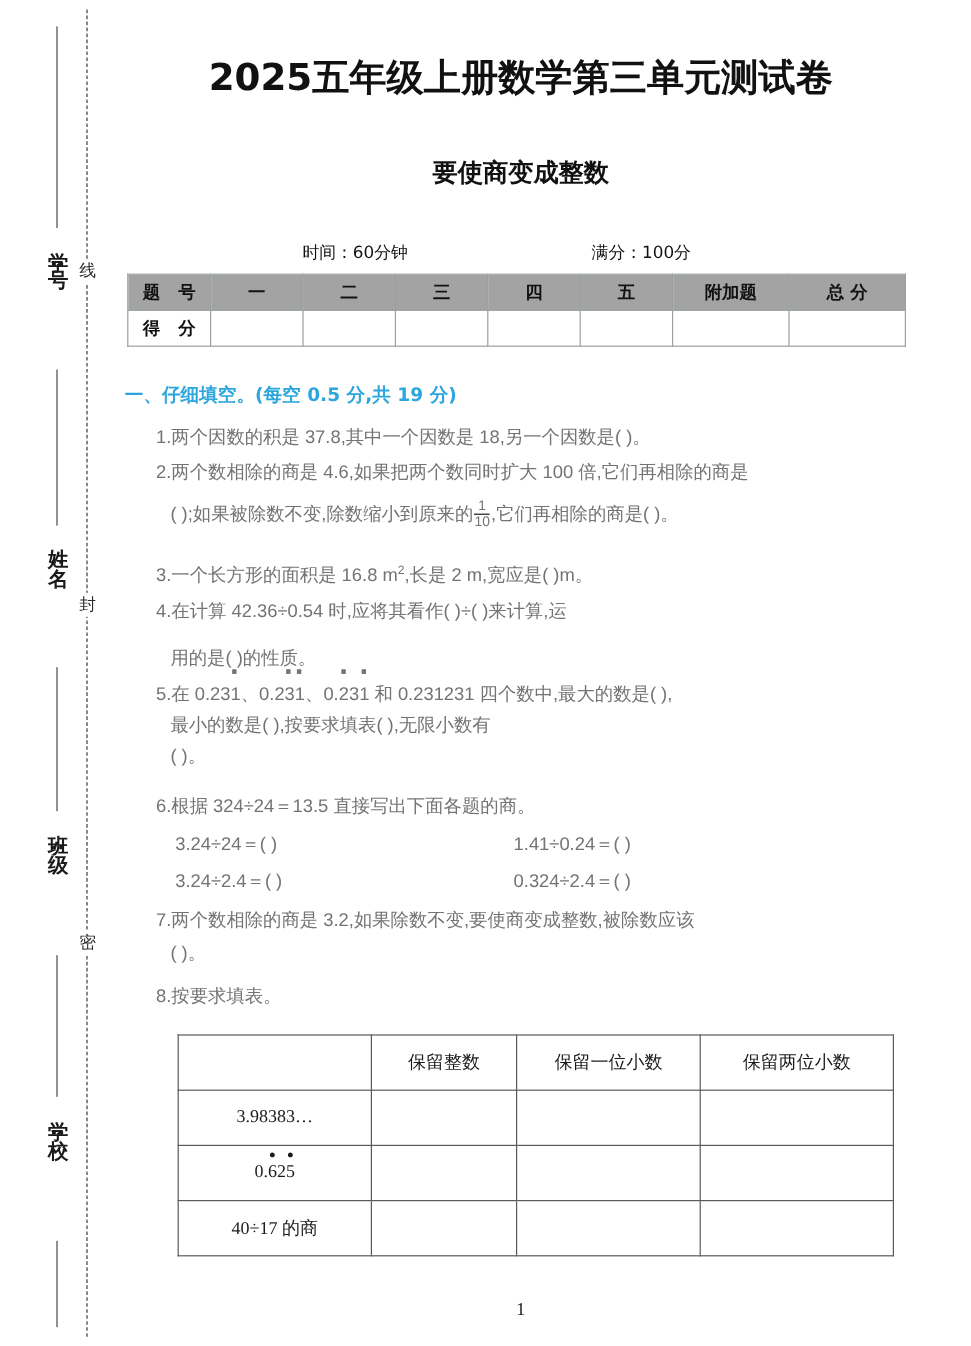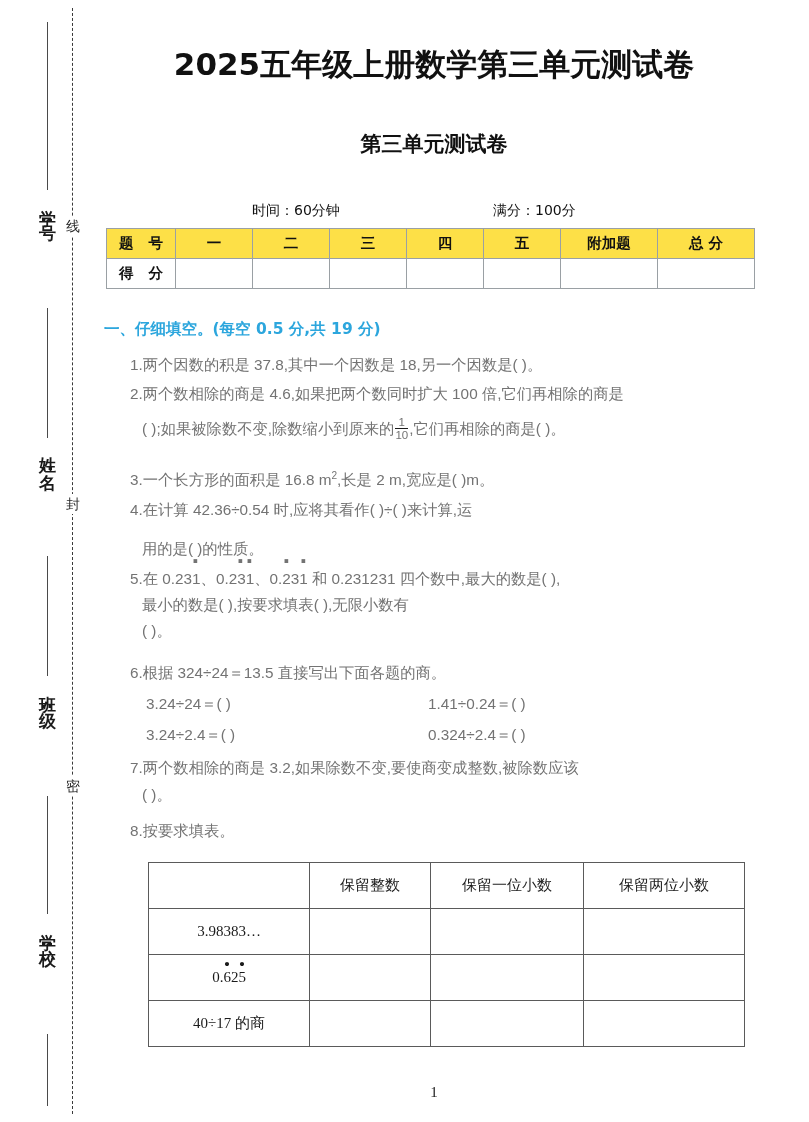--- a/index.html
+++ b/index.html
@@ -118,21 +118,21 @@
   #score-table td {
     border: 1px solid #9aa0a4;
     height: 29px;
     text-align: center;
     vertical-align: middle;
     font-size: 14.5px;
     font-weight: bold;
     color: #111;
     padding: 0;
   }
-  #score-table tr.head td { background: #fde047; }
+  #score-table tr.head td { background: #a3a3a3; }
   #score-table tr.blank td { background: #ffffff; }
   #score-table td.lbl { letter-spacing: 5px; text-indent: 5px; }
 
   
   .sec-head {
     position: absolute;
     font-family: "DejaVu Sans", sans-serif;
     font-weight: bold;
     font-size: 15.5px;
     color: #2ca6dd;
@@ -222,21 +222,21 @@
   <div class="vrule" style="top:556px; height:120px;"></div>
   <div class="vlabel" style="top:682px;">班  级:</div>
   <div class="vrule" style="top:796px; height:118px;"></div>
   <div class="vlabel" style="top:920px;">学  校:</div>
   <div class="vrule" style="top:1034px; height:72px;"></div>
 </div>
 
 <div id="sheet">
 
   <div id="main-title">2025五年级上册数学第三单元测试卷</div>
-  <div id="sub-title">第三单元测试卷</div>
+  <div id="sub-title">要使商变成整数</div>
 
   <div id="exam-meta">
     <span class="meta-time">时间：60分钟</span>
     <span class="meta-full">满分：100分</span>
   </div>
 
   <table id="score-table">
     <tbody>
         <tr class="head">
       <td class="lbl" style="width:68px;">题  号</td>

